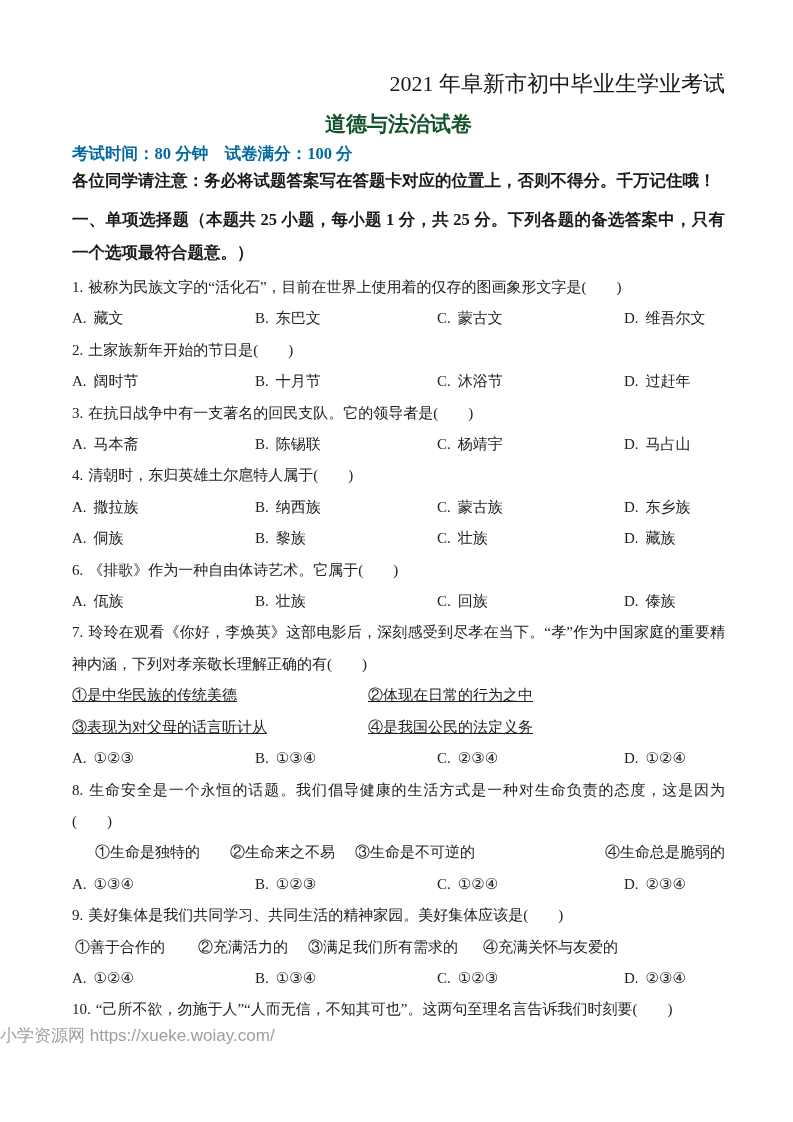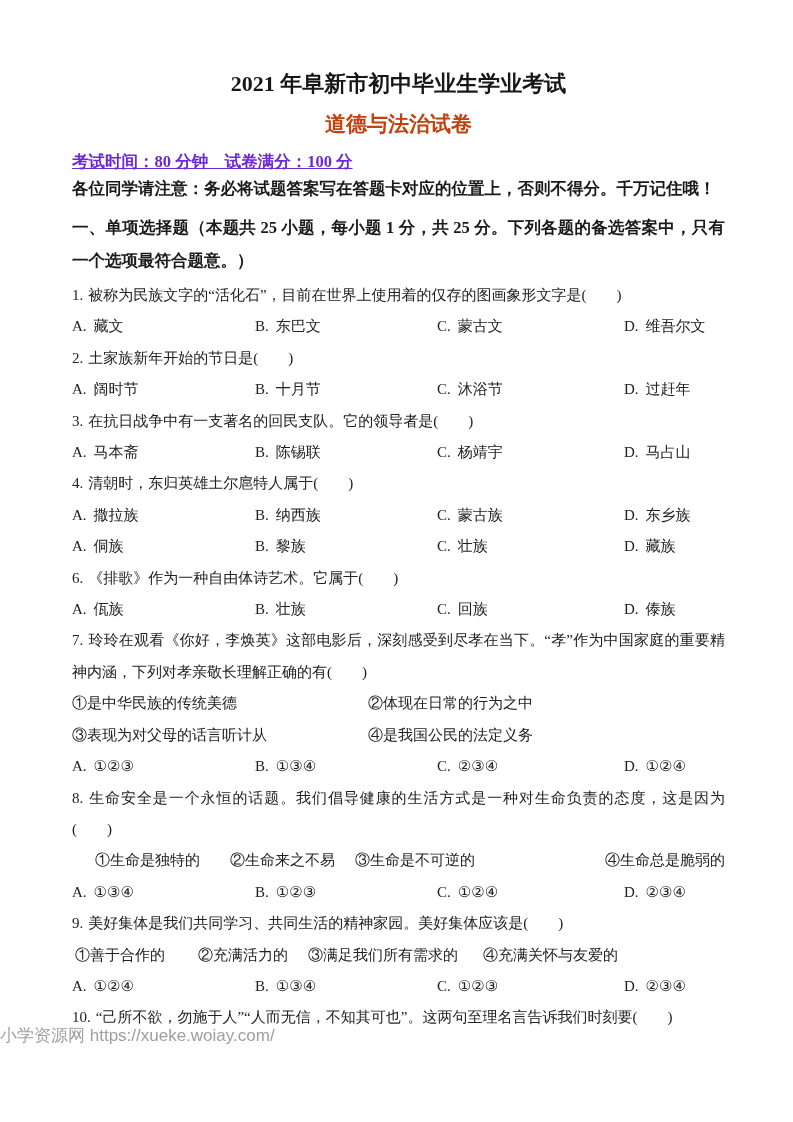--- a/index.html
+++ b/index.html
@@ -13,41 +13,40 @@
     font-family: "Liberation Serif", "DejaVu Serif", serif;
     overflow: hidden;
   }
   .content {
     position: absolute;
     left: 72px;
     top: 70px;
     width: 653px;
   }
   .title {
-    text-align: center;
+    text-align: right;
     font-size: 22px;
-    font-weight: bold;
+    font-weight: normal;
     line-height: 28px;
     color: #161616;
   }
   .subtitle {
     text-align: center;
     font-size: 21px;
     font-weight: bold;
     line-height: 28px;
     margin-top: 12px;
-    color: #c2410c;
+    color: #14532d;
   }
   .exam-info {
     font-size: 16.5px;
     font-weight: bold;
     line-height: 22px;
-    margin-top: 13px;
-    color: #6d28d9;
-    text-decoration: underline;
+    margin-top: 5px;
+    color: #0369a1;
   }
   .notice {
     font-size: 16.5px;
     font-weight: bold;
     line-height: 22px;
     margin-top: 5px;
     color: #1a1a1a;
   }
   .section-heading {
     font-size: 16.5px;
@@ -71,20 +70,21 @@
     display: grid;
     grid-template-columns: 163px 162px 167px 1fr;
     line-height: 31.4px;
     gap: 20px;
   }
   .opt-label { margin-right: 7px; }
   .items-2col {
     display: grid;
     grid-template-columns: 296px 1fr;
     line-height: 31.4px;
+    text-decoration: underline;
   }
   .items-4col-a {
     display: grid;
     grid-template-columns: 128px 135px 140px 1fr;
     line-height: 31.4px;
     text-align: right;
   }
   .items-4col-b {
     display: grid;
     grid-template-columns: 123px 110px 175px 1fr;

